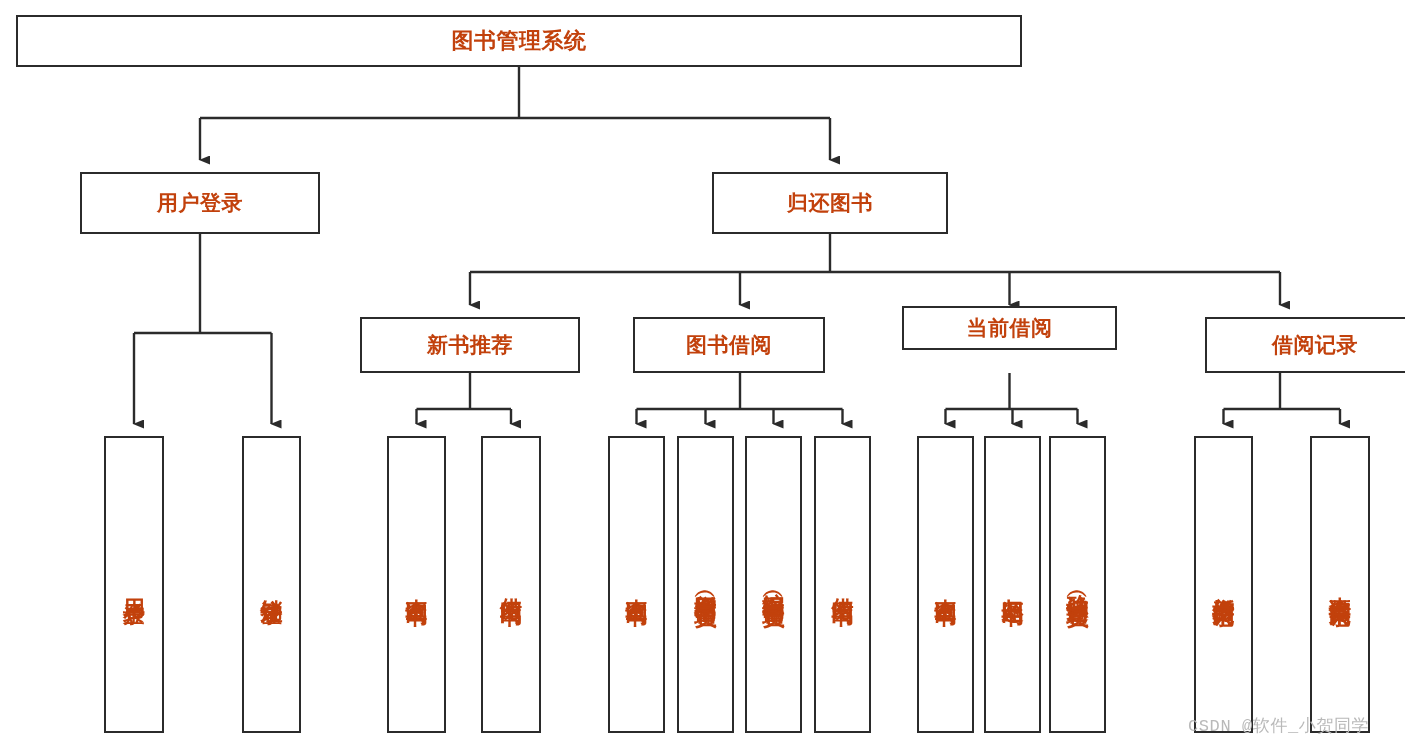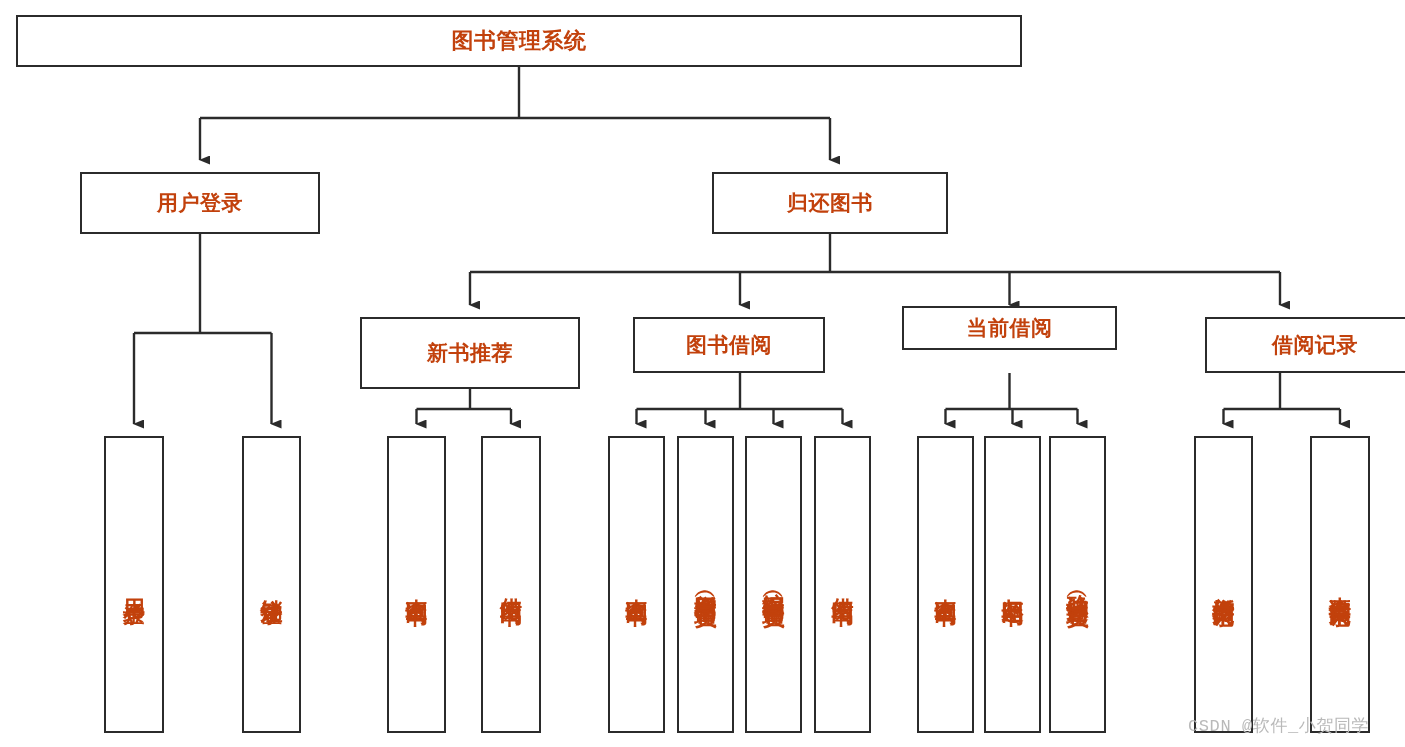--- a/index.html
+++ b/index.html
@@ -126,21 +126,21 @@
 
   <div class="node horiz root" style="left: 16px; top: 15px; width: 1006px; height: 52px;">
       <span class="label">图书管理系统</span>
     </div>
     <div class="node horiz" style="left: 80px; top: 172px; width: 240px; height: 62px;">
       <span class="label">用户登录</span>
     </div>
     <div class="node horiz" style="left: 712px; top: 172px; width: 236px; height: 62px;">
       <span class="label">归还图书</span>
     </div>
-    <div class="node horiz" style="left: 360px; top: 317px; width: 220px; height: 72px;">
+    <div class="node horiz" style="left: 360px; top: 317px; width: 220px; height: 56px;">
       <span class="label">新书推荐</span>
     </div>
     <div class="node horiz" style="left: 633px; top: 317px; width: 192px; height: 56px;">
       <span class="label">图书借阅</span>
     </div>
     <div class="node horiz" style="left: 902px; top: 306px; width: 215px; height: 44px;">
       <span class="label">当前借阅</span>
     </div>
     <div class="node horiz" style="left: 1170px; top: 317px; width: 220px; height: 56px; margin-left: 35px;">
       <span class="label">借阅记录</span>

